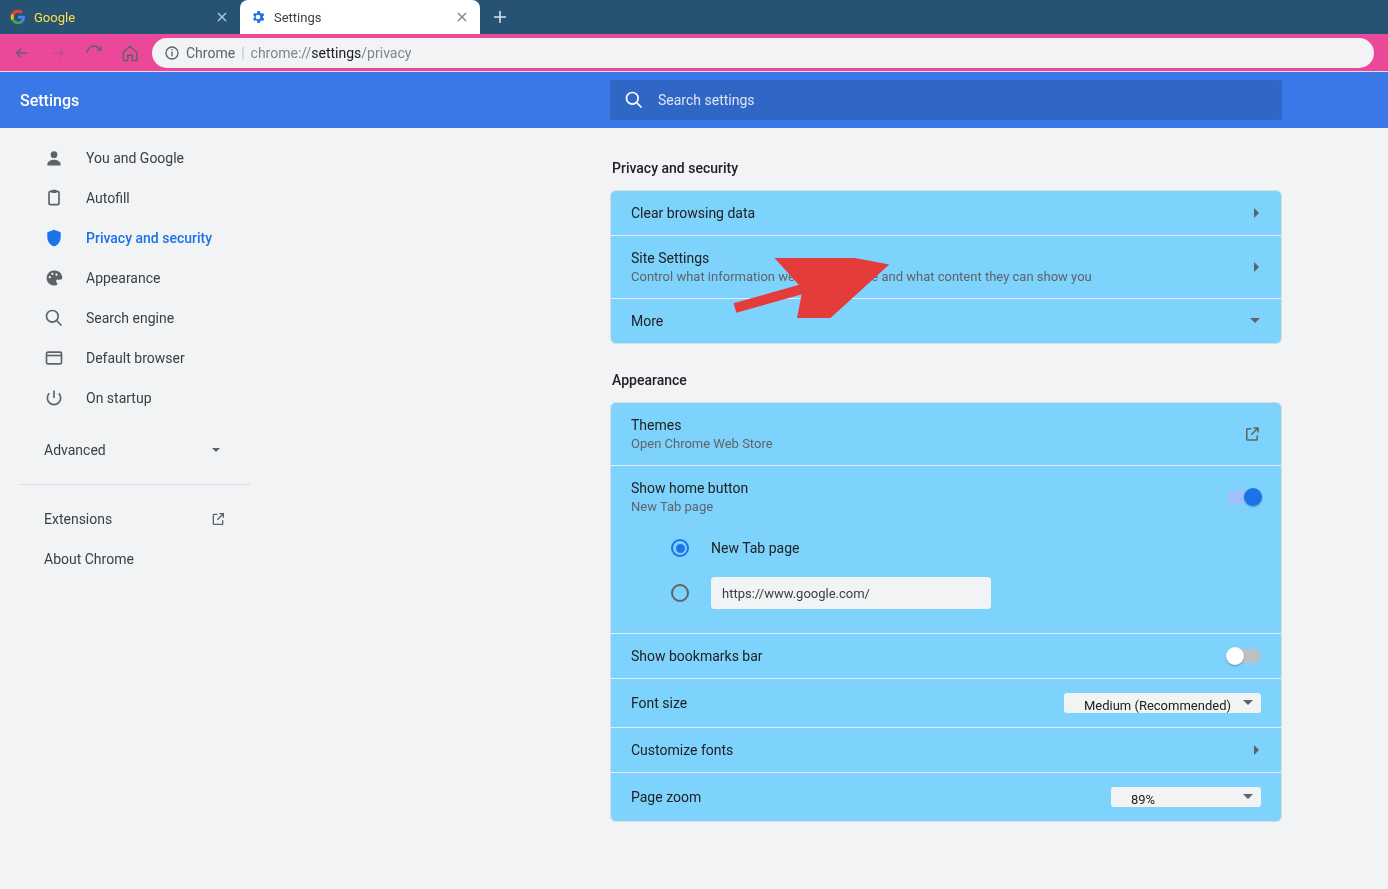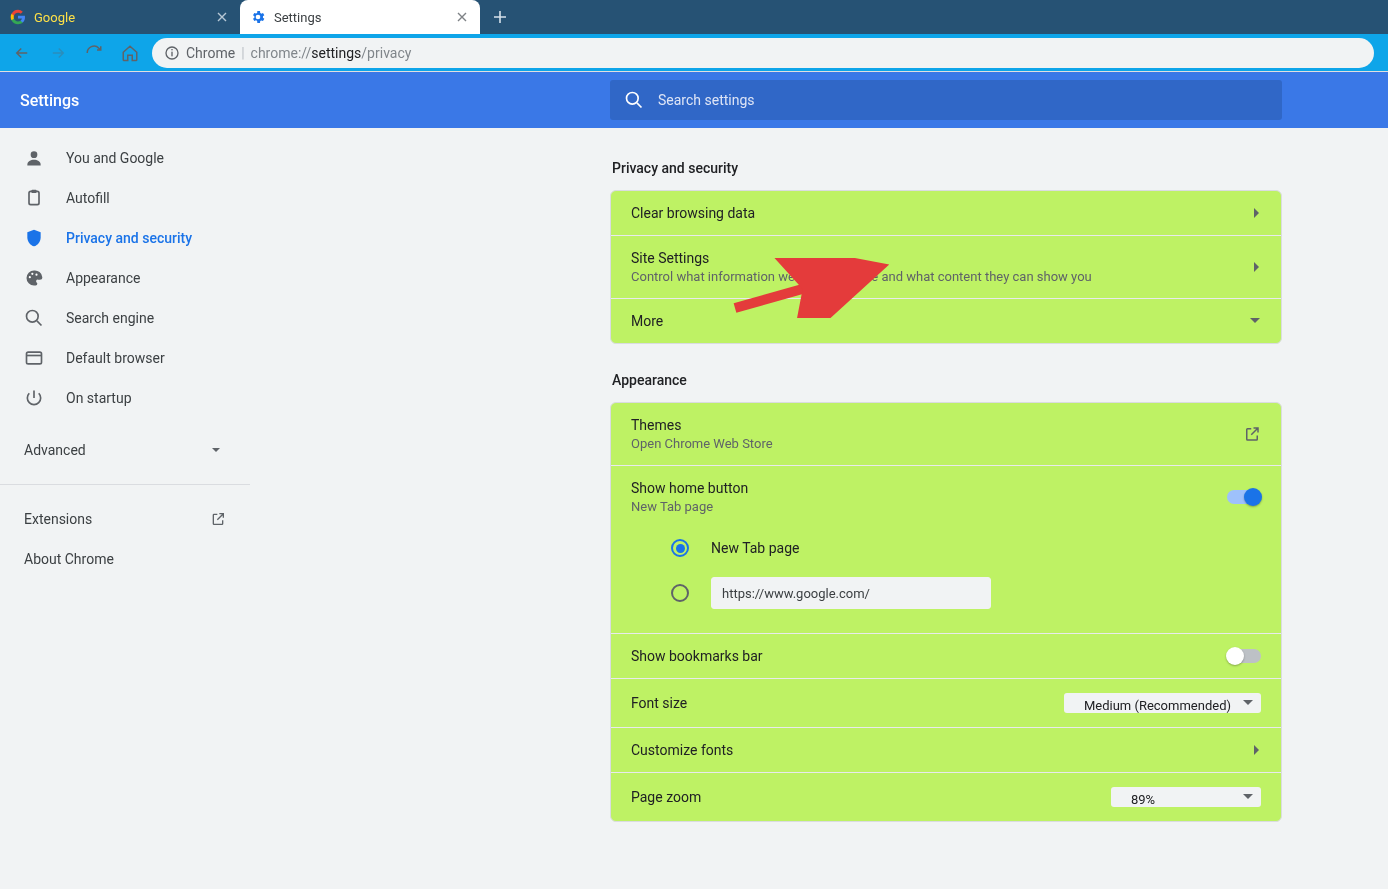--- a/index.html
+++ b/index.html
@@ -8,52 +8,52 @@
 
 .tabstrip { height:34px; background:#265274; display:flex; align-items:flex-end; }
 .tab { height:34px; width:240px; display:flex; align-items:center; padding:0 10px; border-top-left-radius:8px; border-top-right-radius:8px; font-size:13px; position:relative; }
 .tab.inactive { color:#fde047; }
 .tab.active { background:#fff; color:#3c4043; }
 .tab .favicon { width:16px; height:16px; margin-right:8px; display:flex; align-items:center; justify-content:center; }
 .tab .title { flex:1; white-space:nowrap; overflow:hidden; text-overflow:ellipsis; }
 .tab .close { width:16px; height:16px; display:flex; align-items:center; justify-content:center; opacity:.8; cursor:pointer; }
 .newtab { width:28px; height:28px; margin:0 6px 3px 6px; display:flex; align-items:center; justify-content:center; color:#d6e1ea; border-radius:4px; cursor:pointer; }
 
-.toolbar { height:38px; background:#0ea5e9; border-bottom:1px solid #e0e0e0; display:flex; align-items:center; padding:12px 8px; gap:8px; }
+.toolbar { height:38px; background:#ec4899; border-bottom:1px solid #e0e0e0; display:flex; align-items:center; padding:12px 8px; gap:8px; }
 .toolbar .navbtn { width:28px; height:28px; display:flex; align-items:center; justify-content:center; color:#5f6368; border-radius:14px; cursor:pointer; }
 .toolbar .navbtn.disabled { opacity:.35; cursor:default; }
 .omnibox { flex:0 0 1232px; max-width:calc(100% - 150px); height:30px; background:#f1f3f4; border-radius:16px; display:flex; align-items:center; padding:0 12px; font-size:14px; color:#3c4043; gap:6px; }
 .omnibox .divider { color:#bdc1c6; }
 .omnibox .url-prefix { color:#80868b; }
 .omnibox .url-bold { color:#202124; }
 .omnibox .secure { display:flex; align-items:center; }
 
 
 .app-header { height:56px; background:#3a78e7; display:flex; align-items:center; padding:0 20px; }
 .app-title { color:#fff; font-size:16px; font-weight:500; flex:0 0 590px; }
 .searchbox { flex:0 0 672px; height:40px; background:#3067c7; border-radius:3px; display:flex; align-items:center; padding:12px 14px; color:#fff; }
 .searchbox input { flex:1; background:transparent; border:none; outline:none; color:#fff; font-size:14px; margin-left:14px; }
 .searchbox input::placeholder { color:#dee5f6; }
 
 
 .app-body { display:flex; height:calc(889px - 34px - 38px - 56px); }
-.sidebar { width:250px; padding-top:10px; }
+.sidebar { width:250px; padding-top:10px;padding-left:20px; }
 .side-item { height:40px; display:flex; align-items:center; padding:0 24px; font-size:14px; color:#3c4043; cursor:pointer; gap:22px; }
 .side-item.active { color:#1a73e8; font-weight:500; }
 .side-item .icon { width:20px; height:20px; display:flex; align-items:center; justify-content:center; color:#5f6368; }
 .side-item.active .icon { color:#1a73e8; }
 .side-item.advanced { justify-content:space-between; padding-right:28px; margin-top:12px;gap:29px; }
 .side-sep { border-top:1px solid #dadce0; margin:14px 0; }
 .side-external { display:flex; align-items:center; justify-content:space-between; padding:0 24px; height:40px; font-size:14px; color:#3c4043; cursor:pointer; }
 
 
 .content { flex:1; padding:20px 0 40px 0; position:relative; overflow-y:auto; }
 .section { width:672px; margin-left:360px; }
 .section-title { font-size:14px; color:#202124; font-weight:500; margin:12px 0 14px 2px; }
-.card { background:#bef264; border:1px solid #dadce0; border-radius:6px; overflow:hidden; }
+.card { background:#7dd3fc; border:1px solid #dadce0; border-radius:6px; overflow:hidden; }
 .row { padding:14px 20px; display:flex; align-items:center; gap:12px; border-top:1px solid #e8eaed; cursor:pointer; }
 .row:first-child { border-top:none; }
 .row .text { flex:1; }
 .row .title { font-size:14px; color:#202124; }
 .row .sub { font-size:13px; color:#5f6368; margin-top:3px; }
 .row .chev { color:#5f6368; }
 .row .ext { color:#5f6368; }
 
 
 .radio-row { padding:10px 20px 10px 60px; display:flex; align-items:center; gap:22px; }

